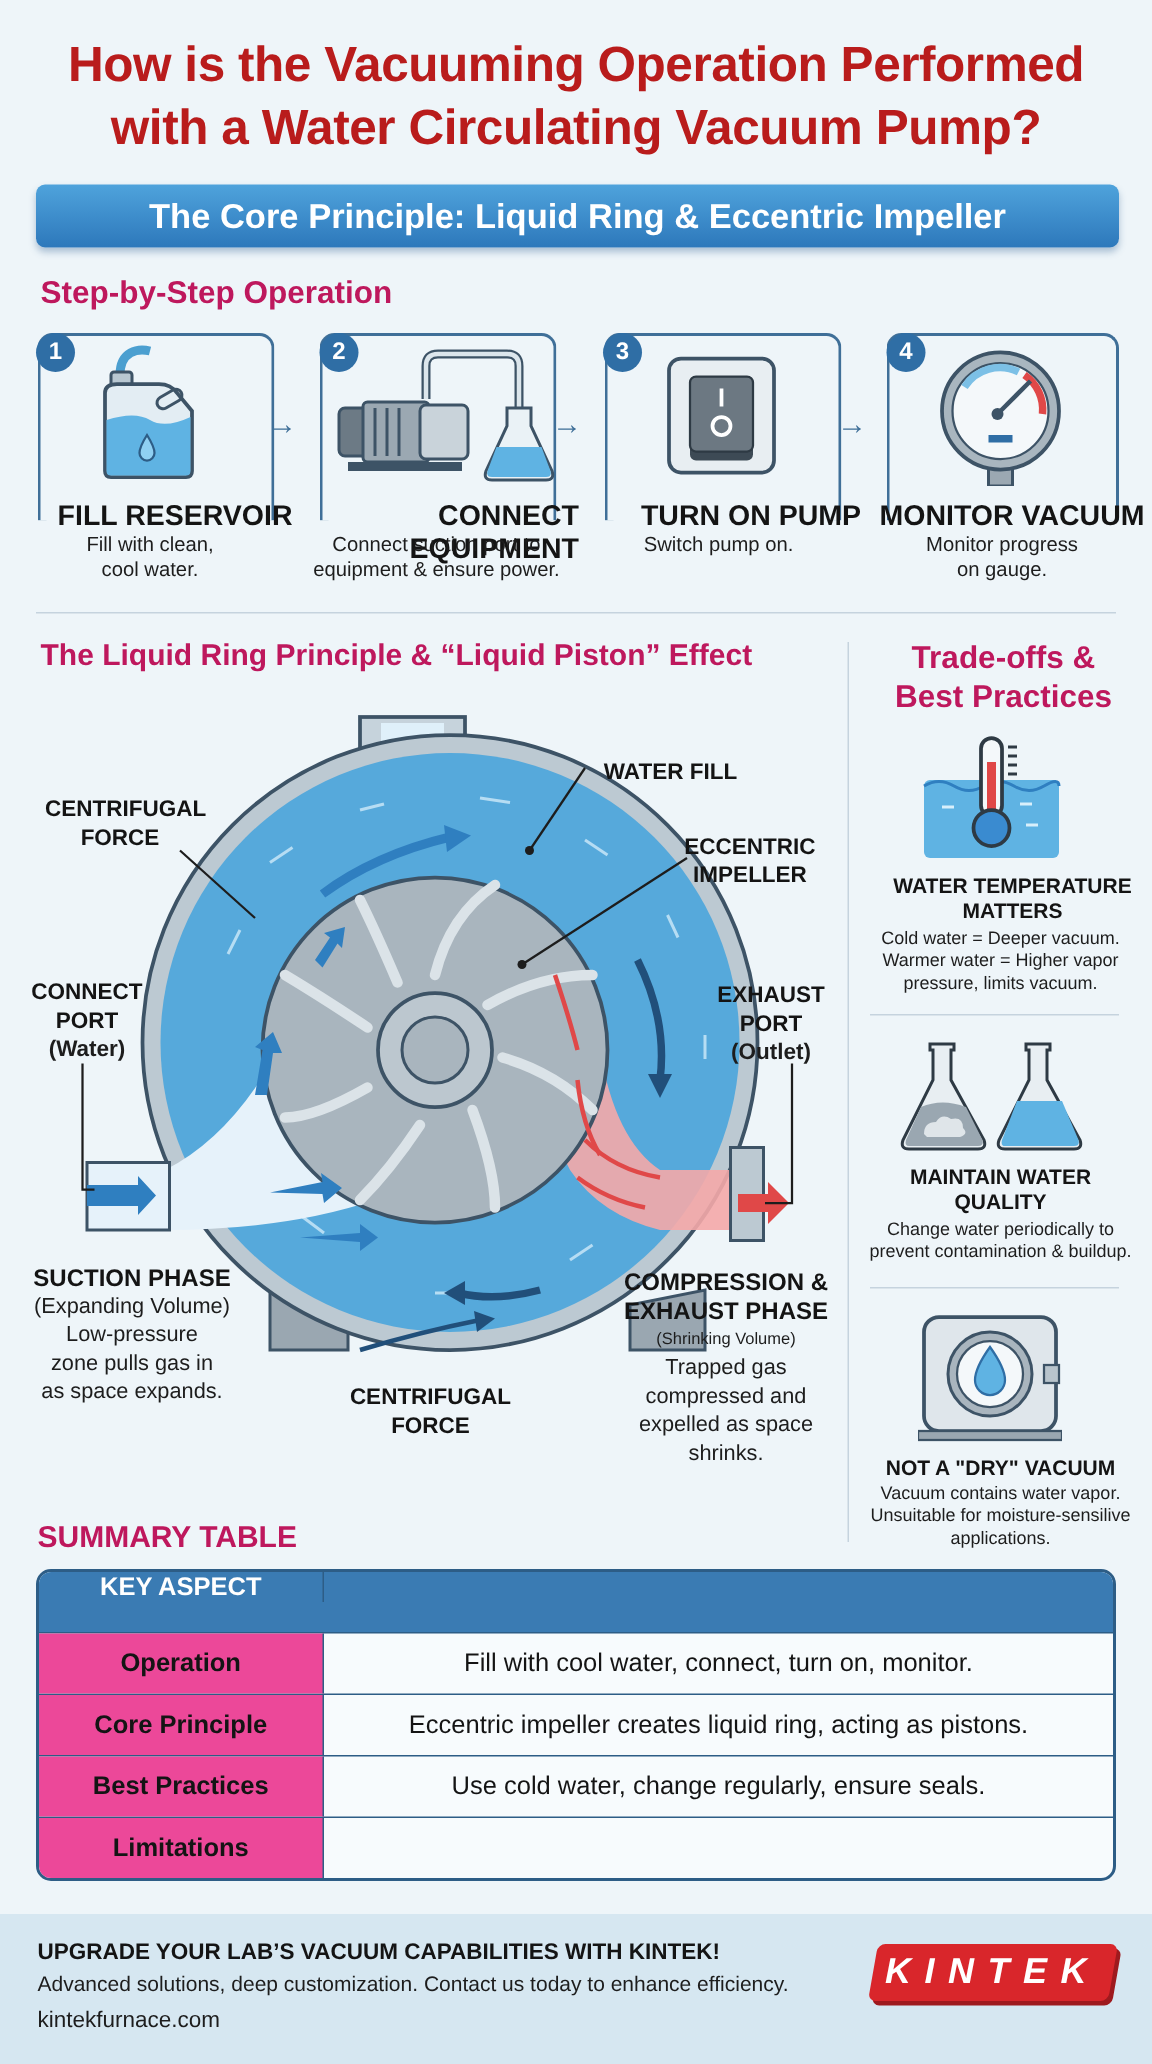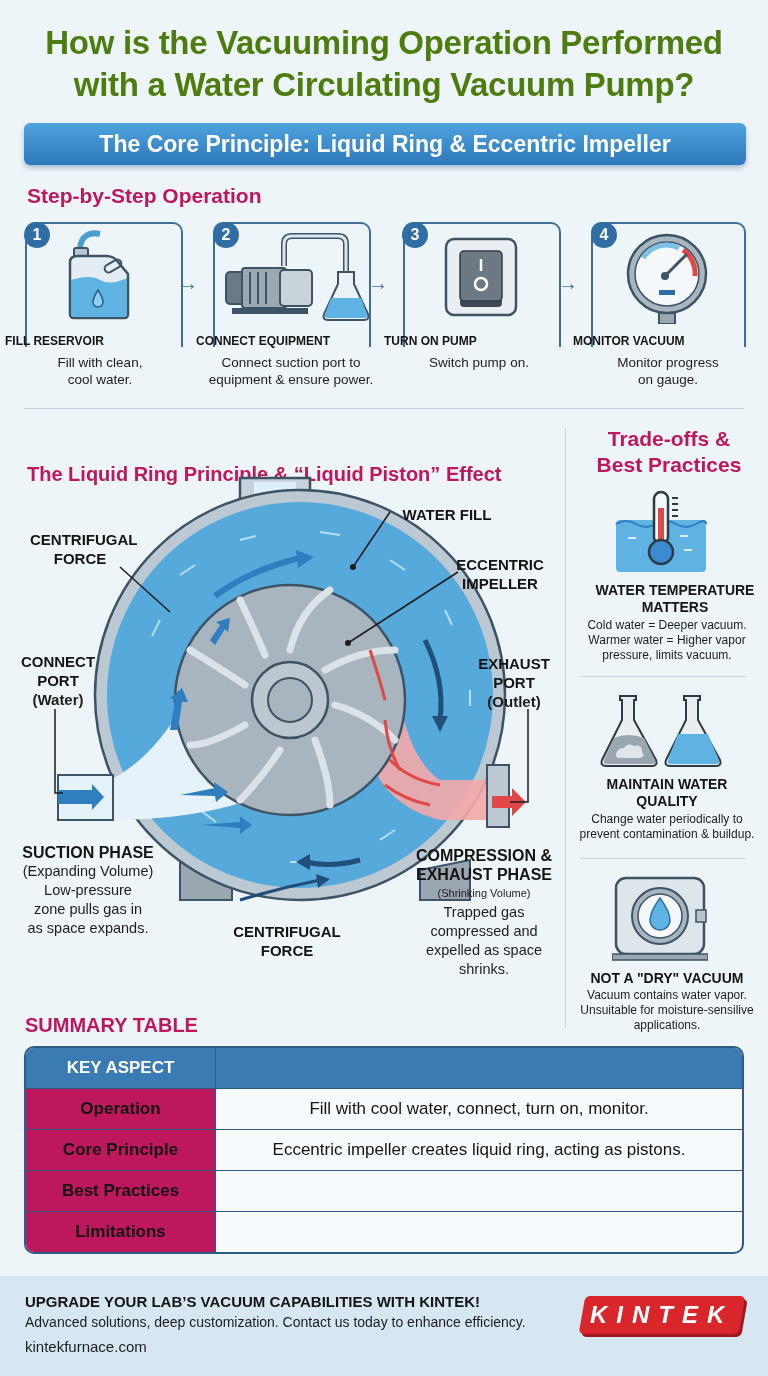--- a/index.html
+++ b/index.html
@@ -7,21 +7,21 @@
   body {
     background: #eef5f9;
     font-family: "Liberation Sans", "DejaVu Sans", sans-serif;
     color: #141414;
     position: relative;
   }
   .abs { position: absolute; }
   .title {
     left: 0; top: 22px; width: 768px; text-align: center;
     font-size: 33px; font-weight: 700; line-height: 42px; letter-spacing: -0.3px;
-    color: #4d7c0f;
+    color: #b91c1c;
   }
   .banner {
     left: 24px; top: 123px; width: 722px; height: 42px;
     background: linear-gradient(#4fa3dc, #2d78bb);
     border-radius: 6px;
     box-shadow: 0 3px 5px rgba(40,90,140,0.35);
     color: #fff; font-size: 23px; font-weight: 700;
     display: flex; align-items: center; justify-content: center;
   }
   .h2 { font-size: 21px; font-weight: 700; color: #be185d; }
@@ -30,45 +30,45 @@
   .step-card {
     width: 158px; height: 125px;
     border: 2px solid #3f6f98; border-bottom: none;
     border-radius: 10px 10px 0 0;
   }
   .step-num {
     width: 26px; height: 26px; border-radius: 50%;
     background: #2f6ea5; color: #fff; font-weight: 700; font-size: 16px;
     display: flex; align-items: center; justify-content: center;
   }
-  .step-title { font-size: 12px; font-weight: 700; text-align: left; width: 190px; }
+  .step-title { font-size: 19px; font-weight: 700; text-align: right; width: 190px; }
   .step-desc { font-size: 13.5px; text-align: center; width: 190px; line-height: 17px; color: #1d1d1d; }
   .arrow { color: #3f6f98; font-size: 20px; }
 
   .divider { background: #c5d3de; height: 1px; }
 
   .lbl { font-size: 15px; font-weight: 700; text-align: center; line-height: 19px; color: #141414; }
   .sub { font-size: 15px; text-align: center; line-height: 19px; color: #1d1d1d; }
 
   
   .to-title { font-size: 14px; font-weight: 700; text-align: center; width: 190px; line-height: 17px; }
   .to-desc { font-size: 12px; text-align: center; width: 200px; line-height: 15px; color: #1d1d1d; }
 
   
   .table {
     left: 24px; top: 1046px; width: 720px; height: 208px;
     border: 2px solid #2d5d86; border-radius: 10px; overflow: hidden;
     background: #f7fbfd;
   }
   .trow { display: flex; height: 41px; border-top: 1.5px solid #2d5d86; }
-  .trow.head { border-top: none; height: 40px; background: #3a7bb3; color: #fff; }
+  .trow.head { border-top: none; height: 40px; background: #3a7bb3; color: #fff; flex-direction: column; }
   .tcell-key {
     width: 190px; display: flex; align-items: center; justify-content: center;
     font-weight: 700; font-size: 17px; border-right: 1.5px solid #2d5d86;
-    background: #be185d;
+    background: #ec4899;
   }
   .trow.head .tcell-key { background: transparent; color: #fff; font-size: 17px; }
   .tcell-val { flex: 1; display: flex; align-items: center; justify-content: center; font-size: 17px; }
   .trow.head .tcell-val { font-weight: 700; }
 
   .footer {
     left: 0; top: 1276px; width: 768px; height: 100px; background: #d6e7f1;
   }
   .logo {
     left: 582px; top: 1296px; width: 160px; height: 38px;
@@ -158,21 +158,21 @@
   <rect x="34" y="58" width="16" height="5" fill="#2f6ea5"></rect>
 </svg>
 <div class="abs step-title" style="left:573px; top:334px;">MONITOR VACUUM</div>
 <div class="abs step-desc" style="left:573px; top:354px;">
   <div>Monitor progress</div>
   <div>on gauge.</div>
 </div>
 
 <div class="abs divider" style="left:24px; top:408px; width:720px;"></div>
 
-<div class="abs h2" style="left:27px; top:426px; font-size:20px;margin-top:37px;">The Liquid Ring Principle &amp; “Liquid Piston” Effect</div>
+<div class="abs h2" style="left:27px; top:426px; font-size:20px;">The Liquid Ring Principle &amp; “Liquid Piston” Effect</div>
 
 <svg class="abs" style="left:50px; top:476px;" width="500" height="430" viewBox="50 476 500 430">
 
   <path d="M180 860 L180 900 L232 900 L232 870 Z" fill="#9aa7b1" stroke="#3d5366" stroke-width="2"></path>
   <path d="M420 870 L420 900 L470 900 L470 860 Z" fill="#9aa7b1" stroke="#3d5366" stroke-width="2"></path>
 
   <rect x="240" y="478" width="70" height="60" fill="#c6d3dc" stroke="#3d5366" stroke-width="2.5"></rect>
   <rect x="254" y="482" width="42" height="60" fill="#dff0fa"></rect>
 
   <circle cx="300" cy="695" r="205" fill="#bcc9d2" stroke="#3d5366" stroke-width="2.5"></circle>
@@ -364,20 +364,21 @@
   <div class="trow">
     <div class="tcell-key">Operation</div>
     <div class="tcell-val">Fill with cool water, connect, turn on, monitor.</div>
   </div>
   <div class="trow">
     <div class="tcell-key">Core Principle</div>
     <div class="tcell-val">Eccentric impeller creates liquid ring, acting as pistons.</div>
   </div>
   <div class="trow">
     <div class="tcell-key">Best Practices</div>
+    <div class="tcell-val">Use cold water, change regularly, ensure seals.</div>
   </div>
   <div class="trow">
     <div class="tcell-key">Limitations</div>
   </div>
 </div>
 
 <div class="abs footer"></div>
 <div class="abs" style="left:25px; top:1293px; font-size:15px; font-weight:700;">UPGRADE YOUR LAB’S VACUUM CAPABILITIES WITH KINTEK!</div>
 <div class="abs" style="left:25px; top:1314px; font-size:14px; color:#1d1d1d;">Advanced solutions, deep customization. Contact us today to enhance efficiency.</div>
 <div class="abs" style="left:25px; top:1338px; font-size:15px; color:#1d1d1d;">kintekfurnace.com</div>

